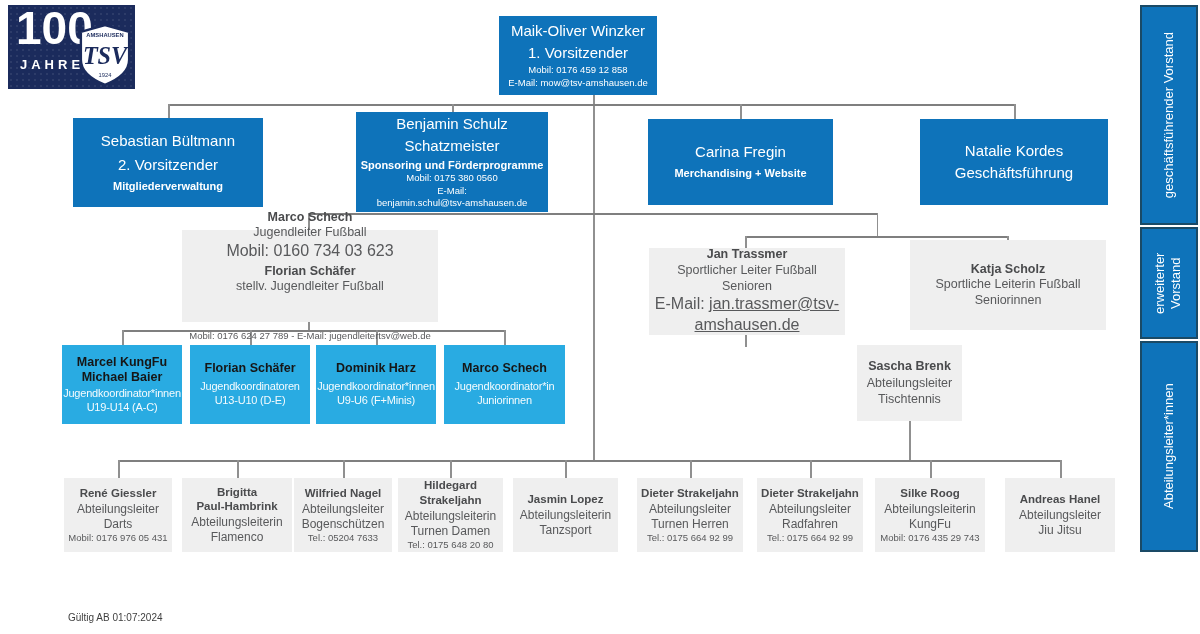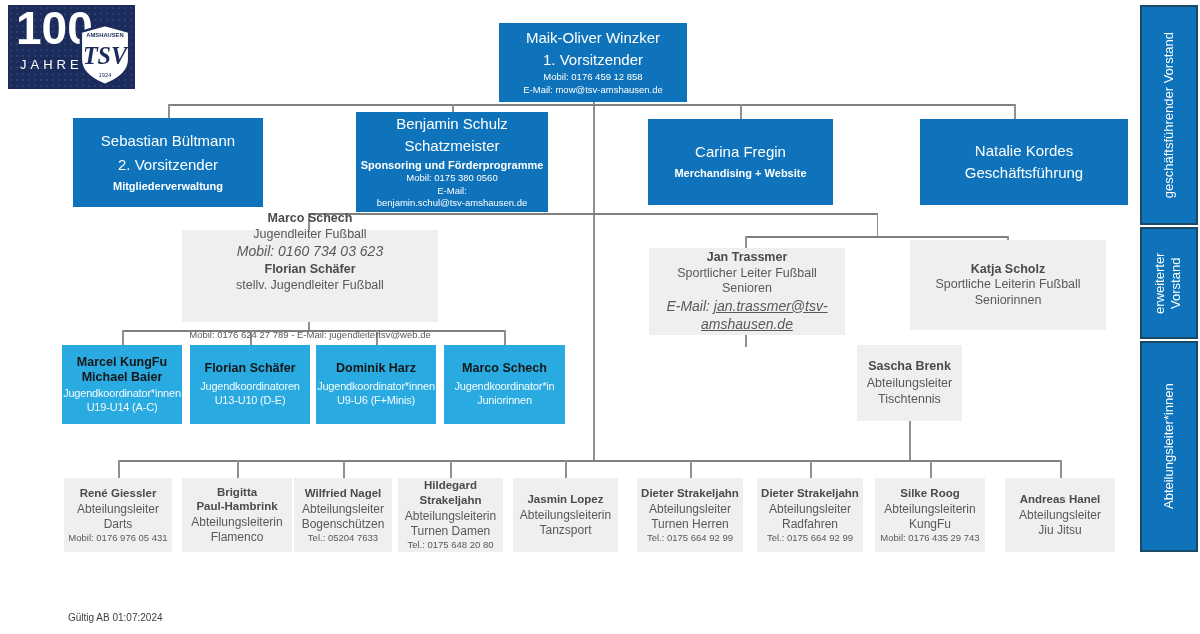--- a/index.html
+++ b/index.html
@@ -17,21 +17,21 @@
   .cyan{background:#29ABE2;color:#ffffff;}
   .gray{background:#EFEFEF;color:#58595B;}
   
   .l-name{font-size:15px;line-height:1.2;}
   .l-role{font-size:15px;line-height:1.2;}
   .l-sub{font-size:11px;font-weight:700;line-height:1.25;}
   .l-small{font-size:9.5px;line-height:1.3;}
   
   .g-name{font-size:12.5px;font-weight:700;color:#4A4B4D;line-height:1.25;}
   .g-role{font-size:12.5px;line-height:1.25;}
-  .g-small{font-size:14px;line-height:1.3;font-style:italic;}
+  .g-small{font-size:16px;line-height:1.3;}
   .g-tiny{font-size:9.5px;line-height:1.3;margin-top:35px;}
   
   .c-name{font-size:12.5px;font-weight:700;color:#161616;line-height:1.25;}
   .c-role{font-size:11px;color:rgba(255,255,255,.95);line-height:1.3;letter-spacing:-.2px;}
   .c-small{font-size:9.5px;color:#ffffff;line-height:1.3;}
   
   .d-name{font-size:11.5px;font-weight:700;color:#4A4B4D;line-height:1.25;}
   .d-role{font-size:12px;line-height:1.25;}
   .d-small{font-size:9.5px;line-height:1.3;}
   .mt2{margin-top:2px;} .mt3{margin-top:3px;} .mt4{margin-top:4px;} .mt6{margin-top:6px;}
@@ -52,21 +52,21 @@
   .logo{
     position:absolute;left:8px;top:5px;width:127px;height:84px;background:#1B2B5C;
     background-image:radial-gradient(rgba(255,255,255,0.08) 1px,transparent 1.4px);
     background-size:6px 6px;overflow:visible;
   }
   .logo-100{
     position:absolute;left:8px;top:-4px;color:#ffffff;font-size:46px;font-weight:700;
     letter-spacing:0px;
   }
   .logo-jahre{
-    position:absolute;left:12px;top:52px;color:#ffffff;font-size:13px;font-weight:400;
+    position:absolute;left:12px;top:52px;color:#ffffff;font-size:13px;font-weight:700;
     letter-spacing:4px;
   }
   .crest{position:absolute;right:2px;top:18px;}
   
   .footer-note{position:absolute;left:68px;top:612px;font-size:10px;color:#3F3F3F;}
 </style>
 </head>
 <body>
 
 <div id="stage">
@@ -112,21 +112,21 @@
     <div class="vl" style="left:237px;top:460px;height:18px;"></div>
     <div class="vl" style="left:343px;top:460px;height:18px;"></div>
     <div class="vl" style="left:450px;top:460px;height:18px;"></div>
     <div class="vl" style="left:565px;top:460px;height:18px;"></div>
     <div class="vl" style="left:690px;top:460px;height:18px;"></div>
     <div class="vl" style="left:810px;top:460px;height:18px;"></div>
     <div class="vl" style="left:930px;top:460px;height:18px;"></div>
     <div class="vl" style="left:1060px;top:460px;height:18px;"></div>
   </div>
 
-  <div class="box blue" style="left:499px;top:23px;width:188px;height:79px;">
+  <div class="box blue" style="left:499px;top:16px;width:158px;height:79px;">
     <div class="l-name">Maik-Oliver Winzker</div>
     <div class="l-role mt4">1. Vorsitzender</div>
     <div class="l-small mt2">Mobil: 0176 459 12 858</div>
     <div class="l-small">E-Mail: mow@tsv-amshausen.de</div>
   </div>
 
   <div class="box blue" style="left:73px;top:118px;width:190px;height:89px;">
     <div class="l-name">Sebastian Bültmann</div>
     <div class="l-role mt6">2. Vorsitzender</div>
     <div class="l-sub mt6">Mitgliederverwaltung</div>
@@ -139,21 +139,21 @@
     <div class="l-small">Mobil: 0175 380 0560</div>
     <div class="l-small">E-Mail:</div>
     <div class="l-small">benjamin.schul@tsv-amshausen.de</div>
   </div>
 
   <div class="box blue" style="left:648px;top:119px;width:185px;height:86px;">
     <div class="l-name">Carina Fregin</div>
     <div class="l-sub mt6">Merchandising + Website</div>
   </div>
 
-  <div class="box blue" style="left:920px;top:119px;width:208px;height:86px;">
+  <div class="box blue" style="left:920px;top:119px;width:188px;height:86px;">
     <div class="l-name">Natalie Kordes</div>
     <div class="l-role mt4">Geschäftsführung</div>
   </div>
 
   <div class="box gray" style="left:182px;top:230px;width:256px;height:92px;">
     <div class="g-name">Marco Schech</div>
     <div class="g-role">Jugendleiter Fußball</div>
     <div class="g-small">Mobil: 0160 734 03 623</div>
     <div class="g-name mt2">Florian Schäfer</div>
     <div class="g-role">stellv. Jugendleiter Fußball</div>

